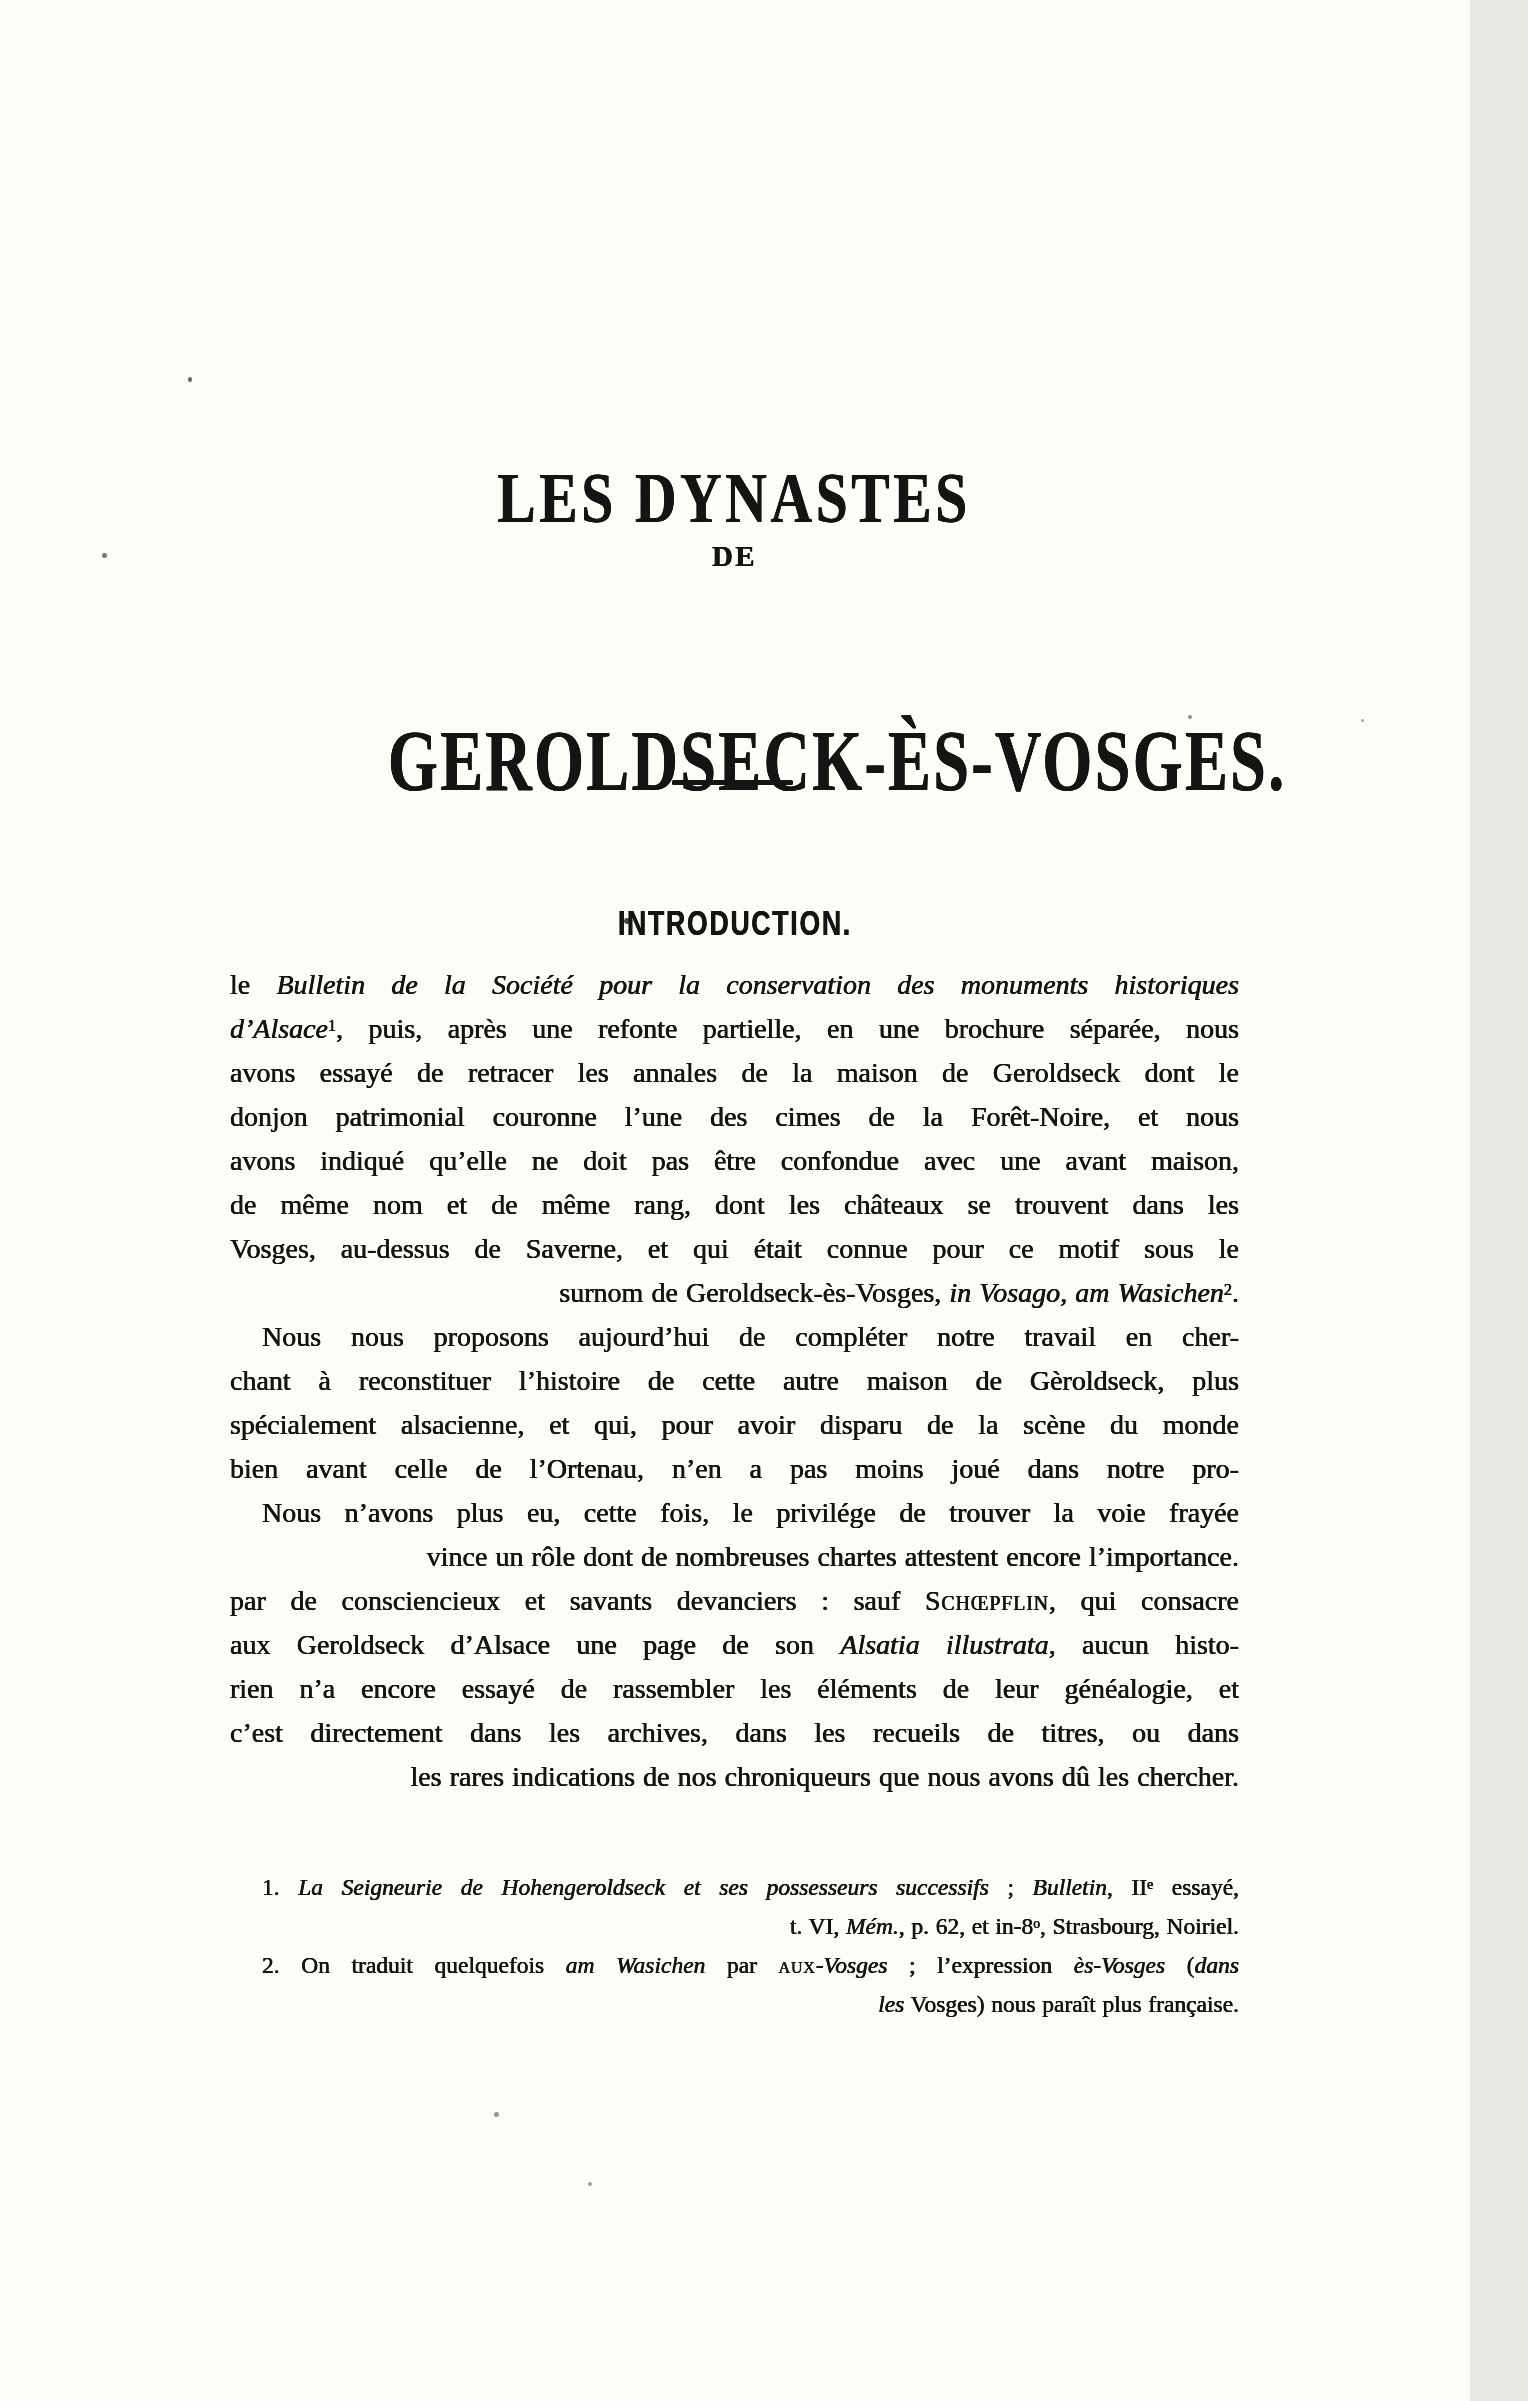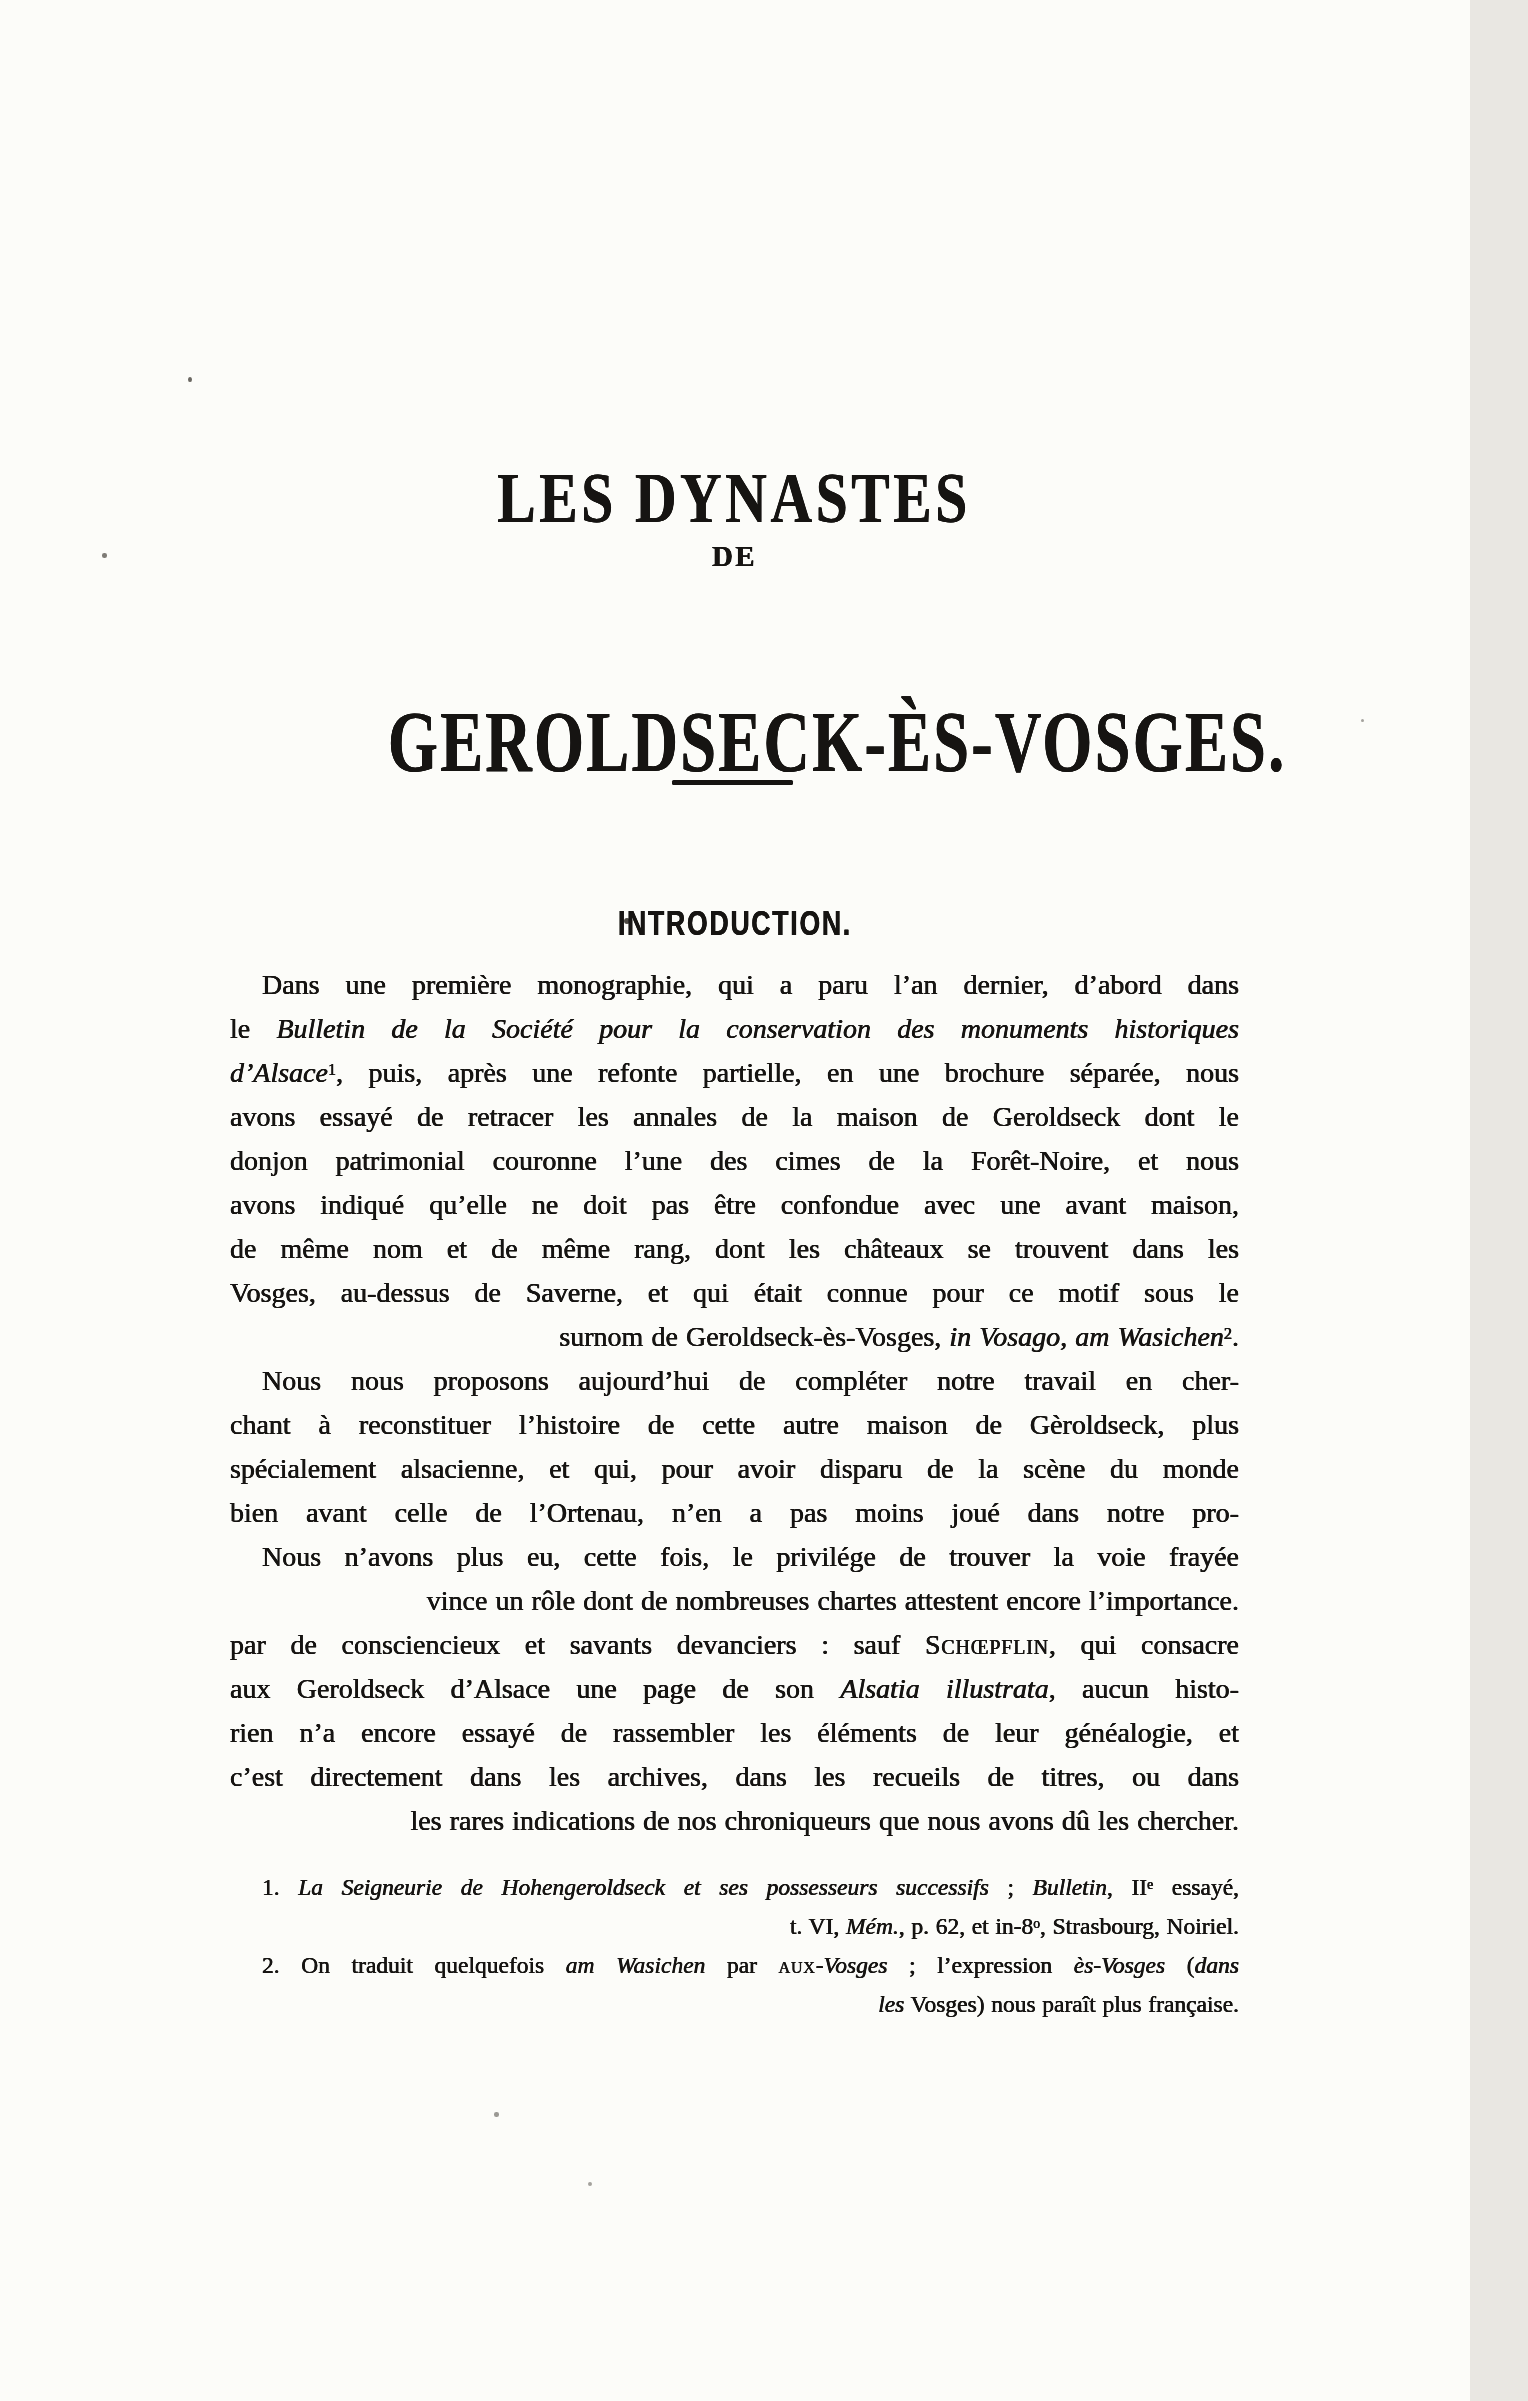--- a/index.html
+++ b/index.html
@@ -9,21 +9,21 @@
     background:var(--paper,#fcfcf9); color:var(--ink,#161412);
     font-family:"Liberation Serif", serif; overflow:hidden;
     text-shadow:0.3px 0 0 currentColor, -0.3px 0 0 currentColor;
   }
   .abs{position:absolute;}
   .t-wrap{left:230px; width:1009px; text-align:center; white-space:nowrap;}
   .squeeze{display:inline-block; transform-origin:50% 50%;}
   .t1{top:414px; font-size:72px; line-height:1; letter-spacing:4.5px;}
   .t1 .squeeze{transform:scaleX(0.80);}
   .t-de{top:542px; font-size:29px; font-weight:bold; letter-spacing:2.3px; line-height:1;}
-  .t2{top:640px; font-size:87px; line-height:1; letter-spacing:3px;}
+  .t2{top:659px; font-size:87px; line-height:1; letter-spacing:3px;}
   .t2 .squeeze{transform:scaleX(0.74);}
   .rule{left:672px; top:780px; width:121px; height:4.5px; background:var(--ink,#161412); border-radius:1.5px;}
   .intro{top:876px; font-family:"Liberation Sans", sans-serif; font-weight:bold;
          font-size:35px; letter-spacing:2.3px; line-height:1;}
   .intro .squeeze{transform:scaleX(0.76);}
 
   .body-block{left:230px; top:963px; width:1009px; font-size:28px; word-spacing:1.1px;}
   .body-block .ln{line-height:44px; height:44px; overflow:visible;}
   .fn-block{left:230px; top:1868px; width:1009px; font-size:23.5px; word-spacing:0.8px;}
   .fn-block .ln{line-height:39px; height:39px;}
@@ -53,21 +53,20 @@
 
   <div class="abs t-wrap t-de"><span>DE</span></div>
 
   <h1 class="abs t-wrap t2"><span class="squeeze">GEROLDSECK-ÈS-VOSGES.</span></h1>
 
   <div class="abs rule"></div>
 
   <h2 class="abs t-wrap intro"><span class="squeeze">INTRODUCTION.</span></h2>
 
   <div class="abs body-block">
-      <div class="ln j ind"><span>Dans une première monographie, qui a paru l’an dernier, d’abord dans</span></div>
       <div class="ln j"><span>le </span><span class="i">Bulletin de la Société pour la conservation des monuments historiques</span></div>
       <div class="ln j"><span class="i">d’Alsace</span><sup>1</sup><span>, puis, après une refonte partielle, en une brochure séparée, nous</span></div>
       <div class="ln j"><span>avons essayé de retracer les annales de la maison de Geroldseck dont le</span></div>
       <div class="ln j"><span>donjon patrimonial couronne l’une des cimes de la Forêt-Noire, et nous</span></div>
       <div class="ln j"><span>avons indiqué qu’elle ne doit pas être confondue avec une avant maison,</span></div>
       <div class="ln j"><span>de même nom et de même rang, dont les châteaux se trouvent dans les</span></div>
       <div class="ln j"><span>Vosges, au-dessus de Saverne, et qui était connue pour ce motif sous le</span></div>
       <div class="ln"><span>surnom de Geroldseck-ès-Vosges, </span><span class="i">in Vosago, am Wasichen</span><sup>2</sup><span>.</span></div>
       <div class="ln j ind"><span>Nous nous proposons aujourd’hui de compléter notre travail en cher-</span></div>
       <div class="ln j"><span>chant à reconstituer l’histoire de cette autre maison de Gèroldseck, plus</span></div>

